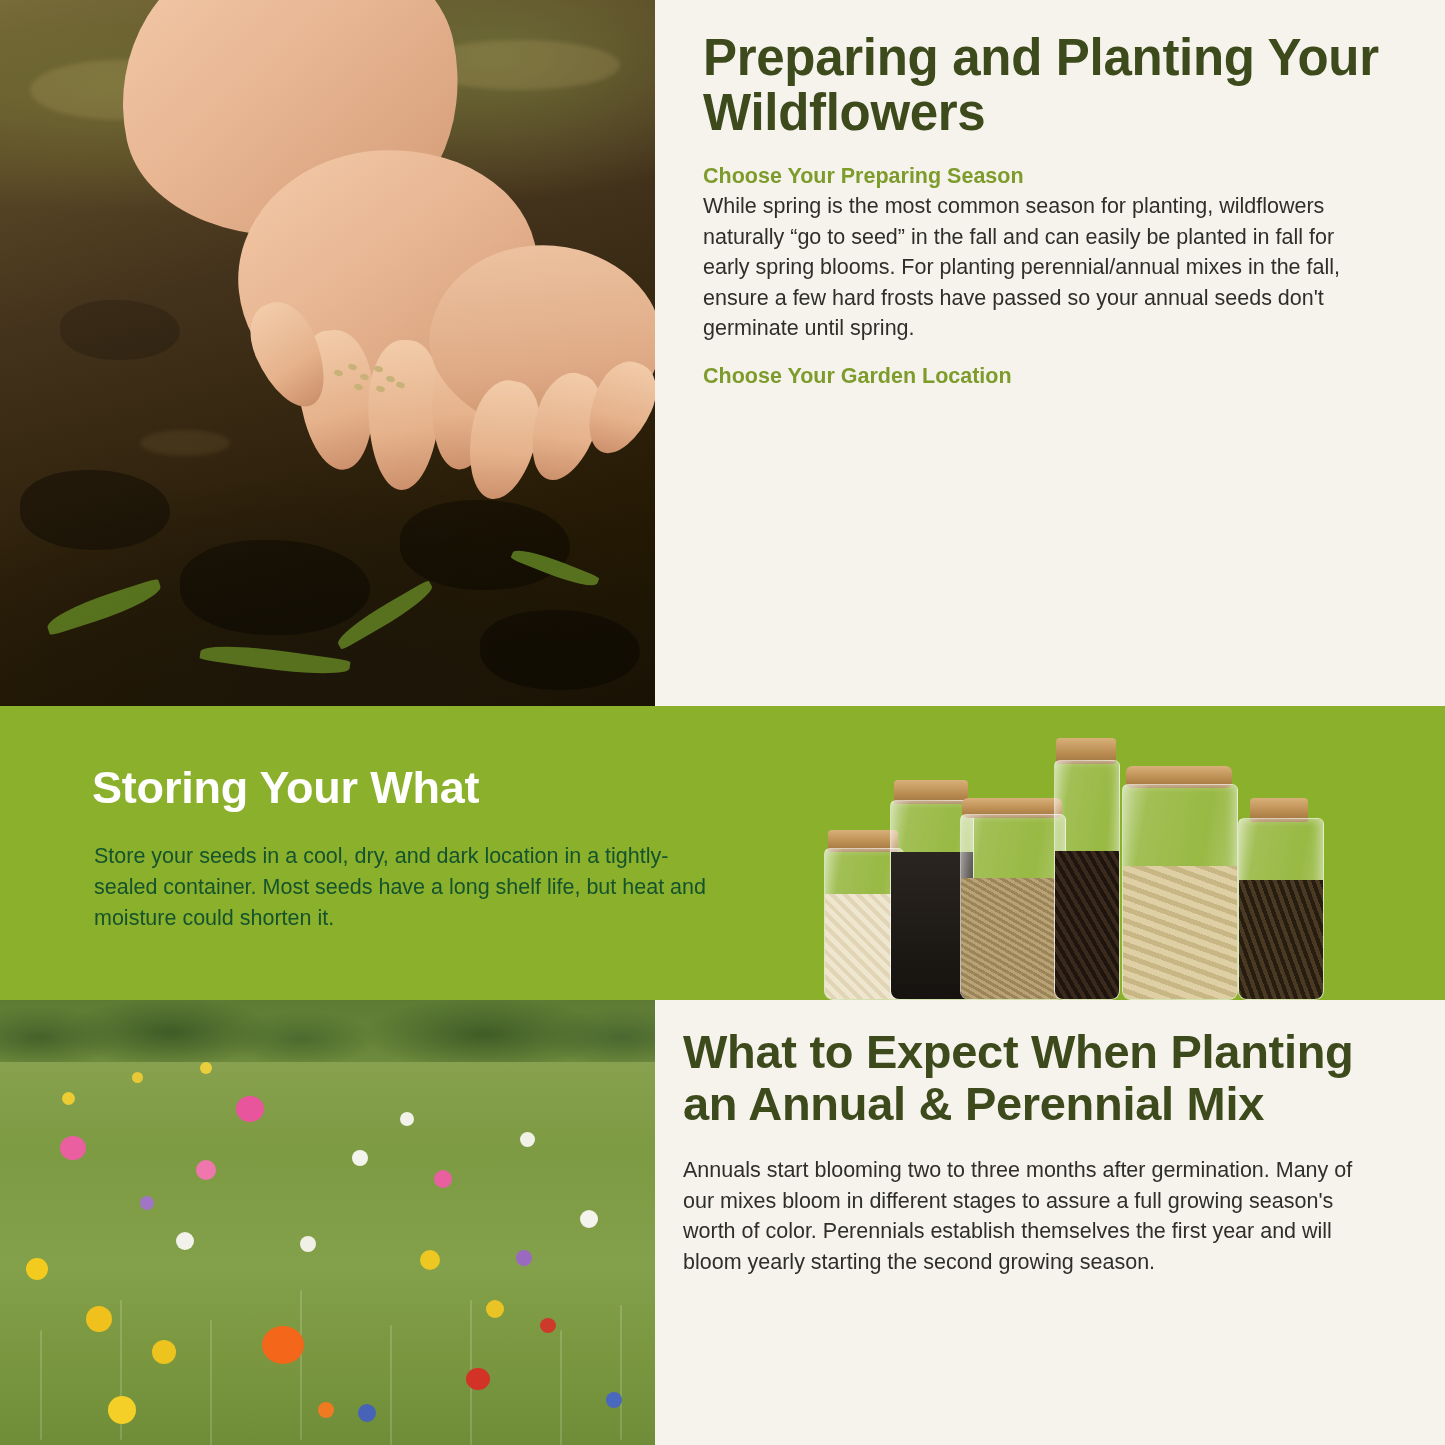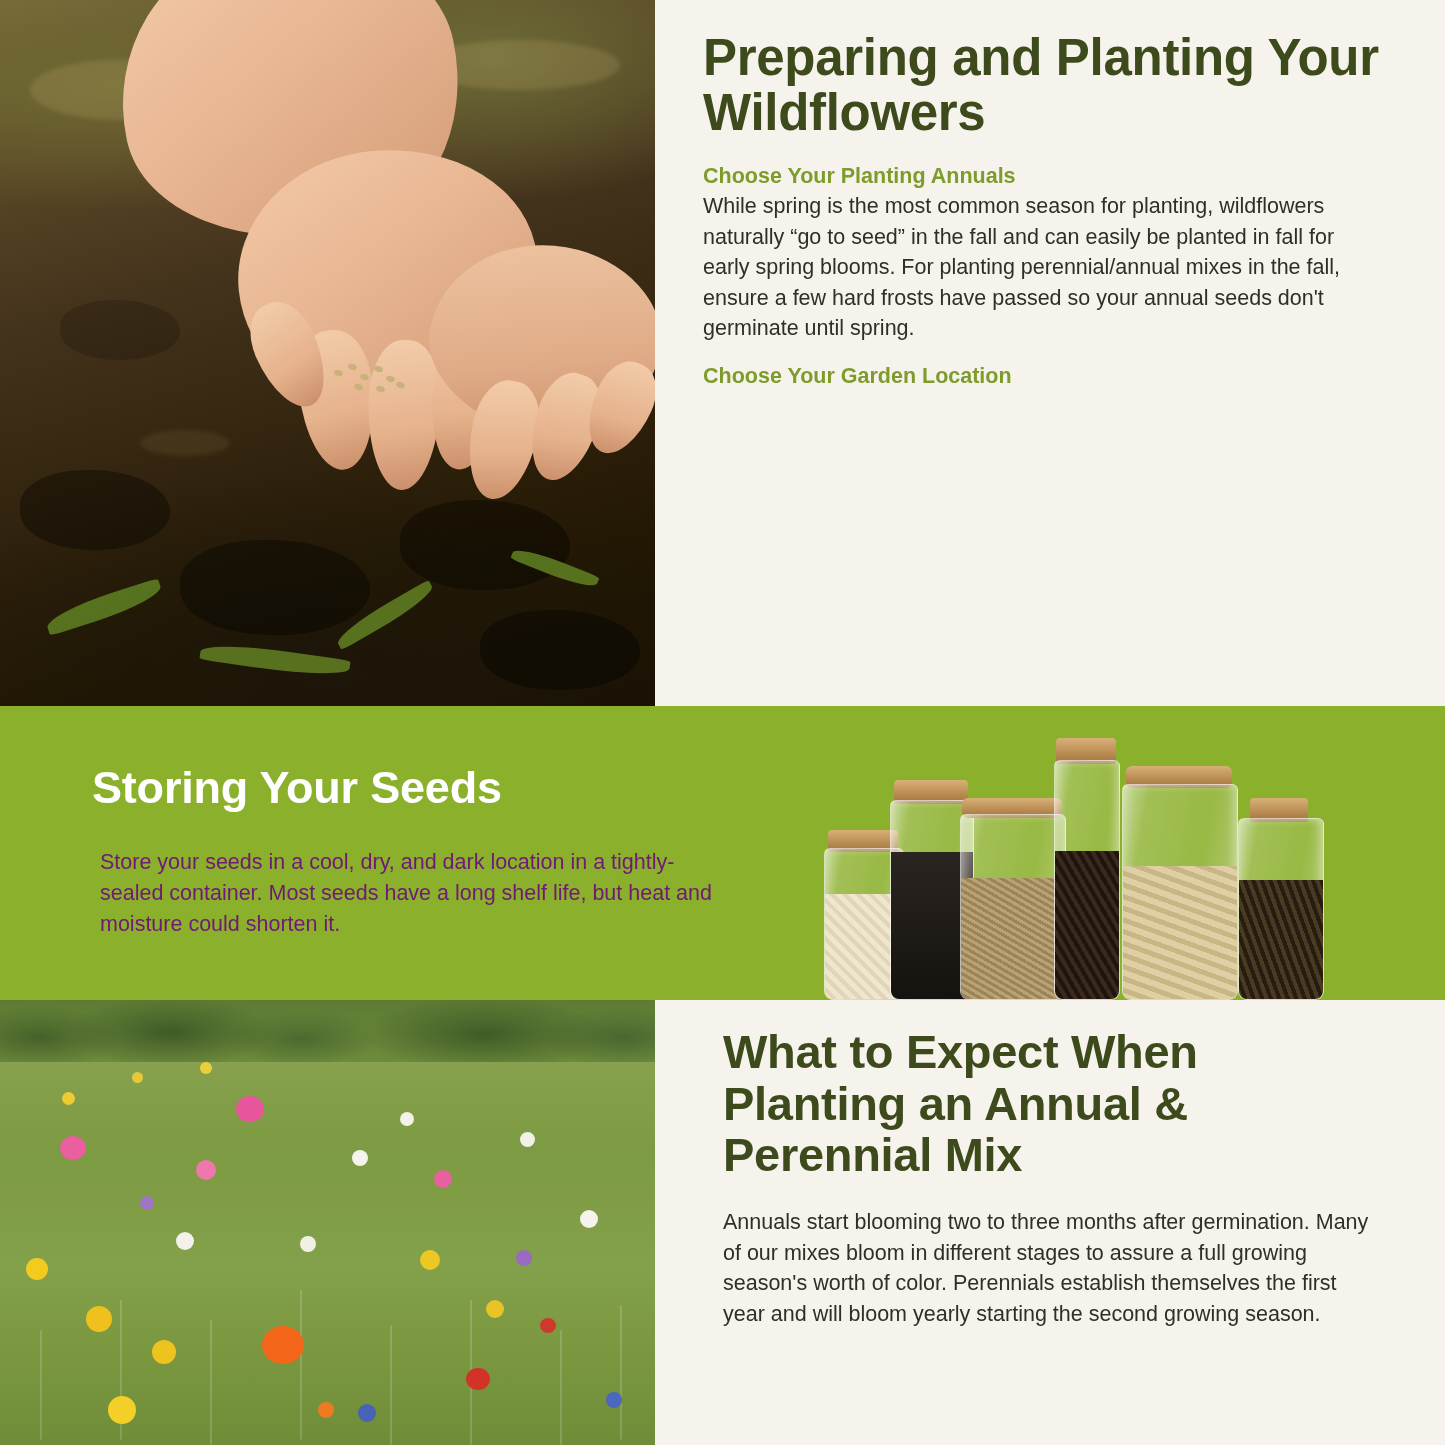--- a/index.html
+++ b/index.html
@@ -136,24 +136,24 @@
     margin: 0;
     font-size: 45px;
     font-weight: 700;
     color: #ffffff;
     letter-spacing: -0.2px;
   }
   p.band-body {
     position: absolute;
     left: 93px; top: 134px;
     width: 615px;
-    margin: 7px;
+    margin: 1px;
     font-size: 21.5px;
     line-height: 1.45;
-    color: #701a75;
+    color: #14532d;
   }
   .jars {
     position: absolute;
     left: 810px;
     top: 30px;
     width: 620px;
     height: 264px;
   }
   .jar {
     position: absolute;
@@ -213,21 +213,21 @@
   }
   .bloom {
     position: absolute;
     border-radius: 50%;
   }
   .sec3-text {
     width: 790px;
     height: 445px;
     background: #f6f2ec;
     box-sizing: border-box;
-    padding: 26px 66px 0 68px;
+    padding: 26px 66px 0 28px;
   }
   h2.title2 {
     font-size: 47px;
     line-height: 1.1;
     font-weight: 700;
     color: #3c4a1c;
     margin: 0 0 26px 0;
     letter-spacing: -0.3px;
   }
 </style>
@@ -277,30 +277,30 @@
         <div class="seed" style="left:56px;top:16px;"></div>
         <div class="seed" style="left:24px;top:24px;"></div>
         <div class="seed" style="left:46px;top:26px;"></div>
         <div class="seed" style="left:66px;top:22px;"></div>
       </div>
     </div>
 
     <div class="sec1-text">
       <h1 class="title">Preparing and Planting Your Wildflowers</h1>
 
-      <h3 class="sub">Choose Your Planting Annuals</h3>
+      <h3 class="sub">Choose Your Preparing Season</h3>
       <p class="body">While spring is the most common season for planting, wildflowers naturally “go to seed” in the fall and can easily be planted in fall for early spring blooms. For planting perennial/annual mixes in the fall, ensure a few hard frosts have passed so your annual seeds don't germinate until spring.</p>
 
       <h3 class="sub">Choose Your Garden Location</h3>
 
     </div>
   </section>
 
   <section class="sec2">
-    <h2 class="band-title">Storing Your Seeds</h2>
+    <h2 class="band-title">Storing Your What</h2>
     <p class="band-body">Store your seeds in a cool, dry, and dark location in a tightly-sealed container. Most seeds have a long shelf life, but heat and moisture could shorten it.</p>
 
     <div class="jars">
 
       <div class="cork" style="left:18px;bottom:148px;width:70px;height:22px;"></div>
       <div class="jar" style="left:14px;width:78px;height:150px;">
         <div class="fill" style="height:70%;background:repeating-linear-gradient(45deg,#efe6cf 0 5px,#e2d5b6 5px 9px);"></div>
       </div>
 
       <div class="cork" style="left:84px;bottom:196px;width:74px;height:24px;"></div>

